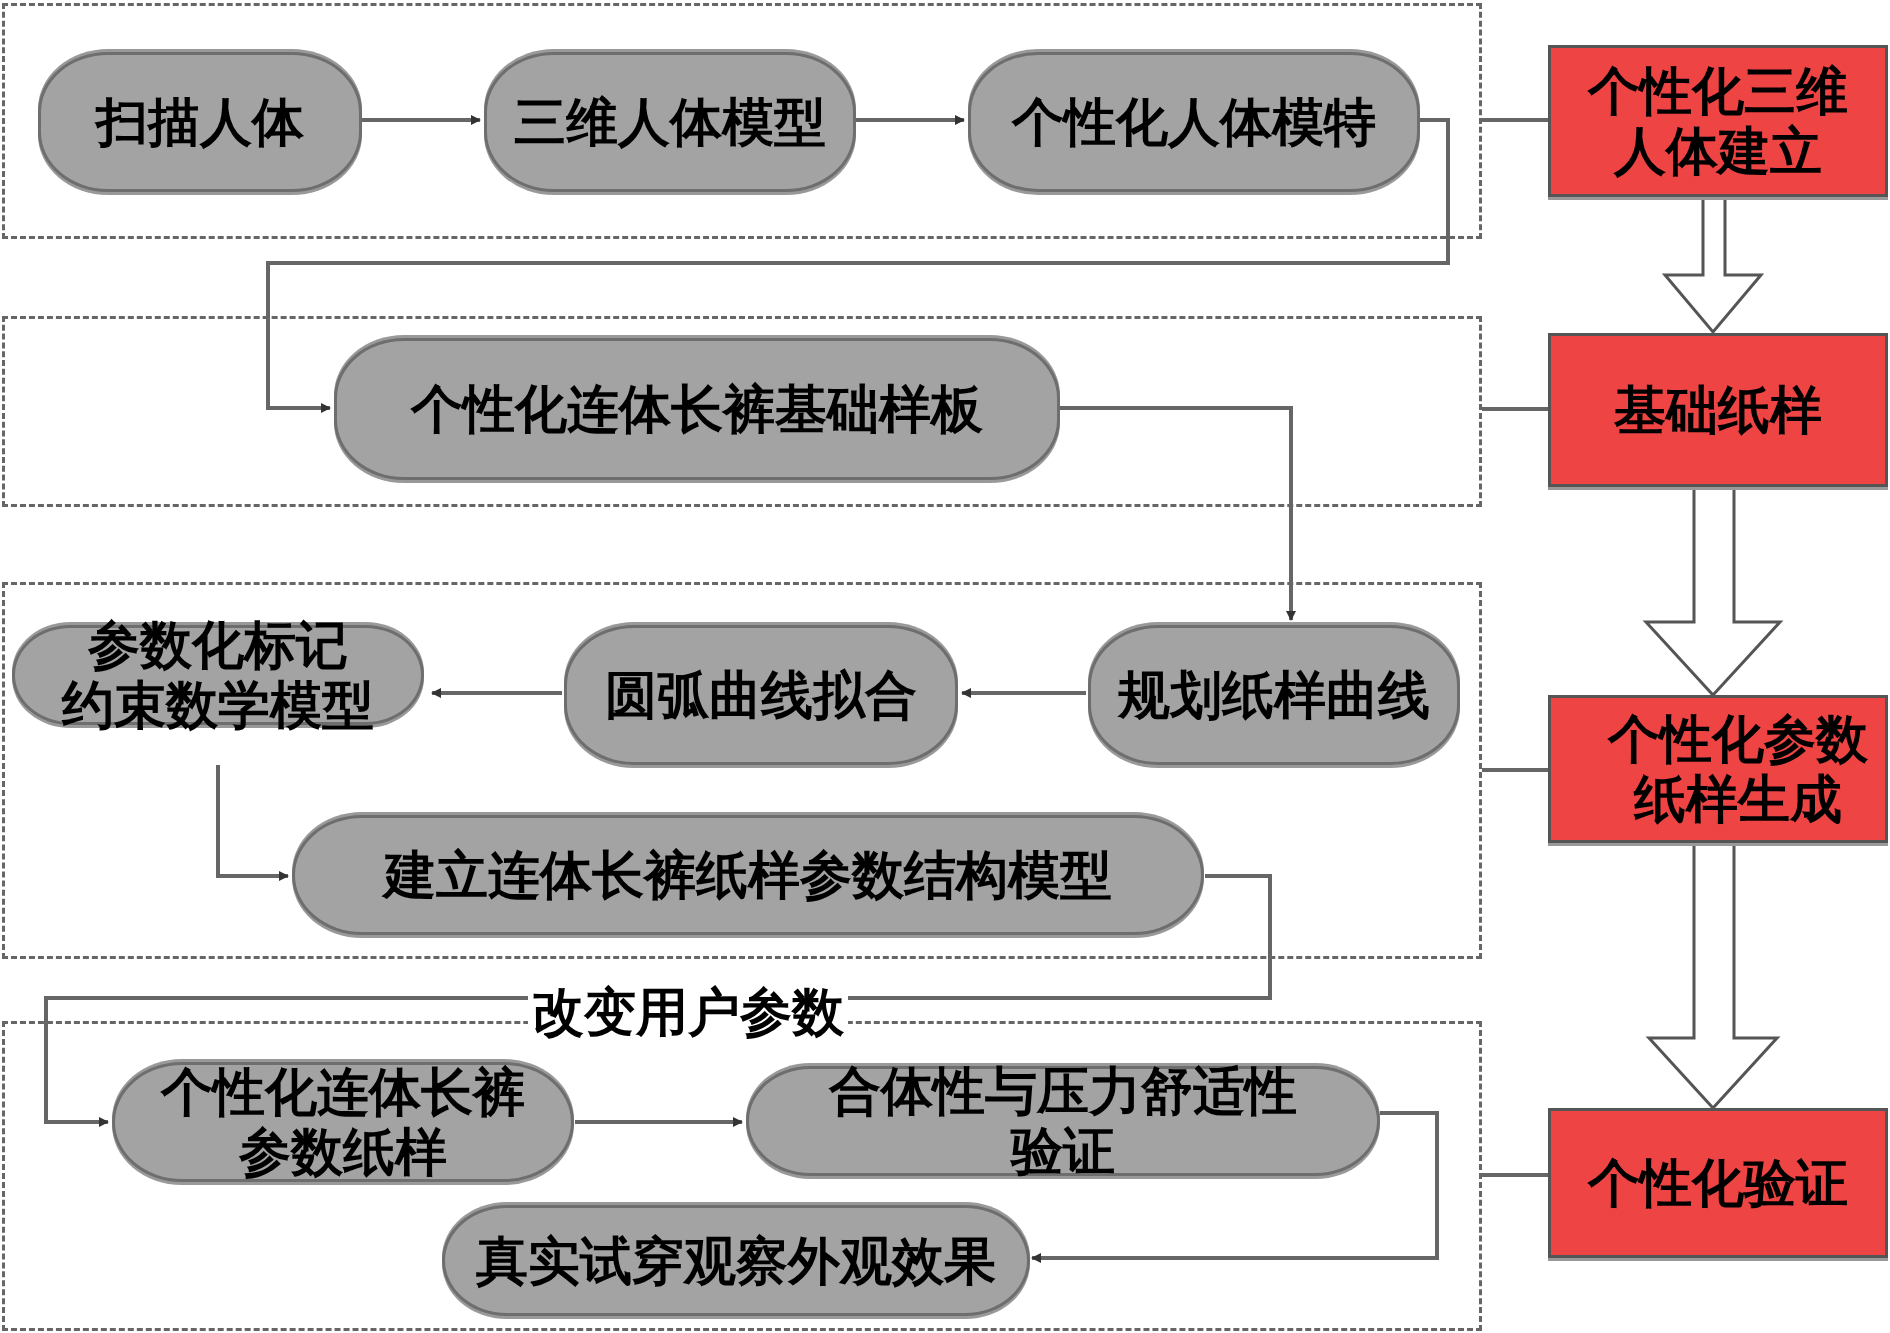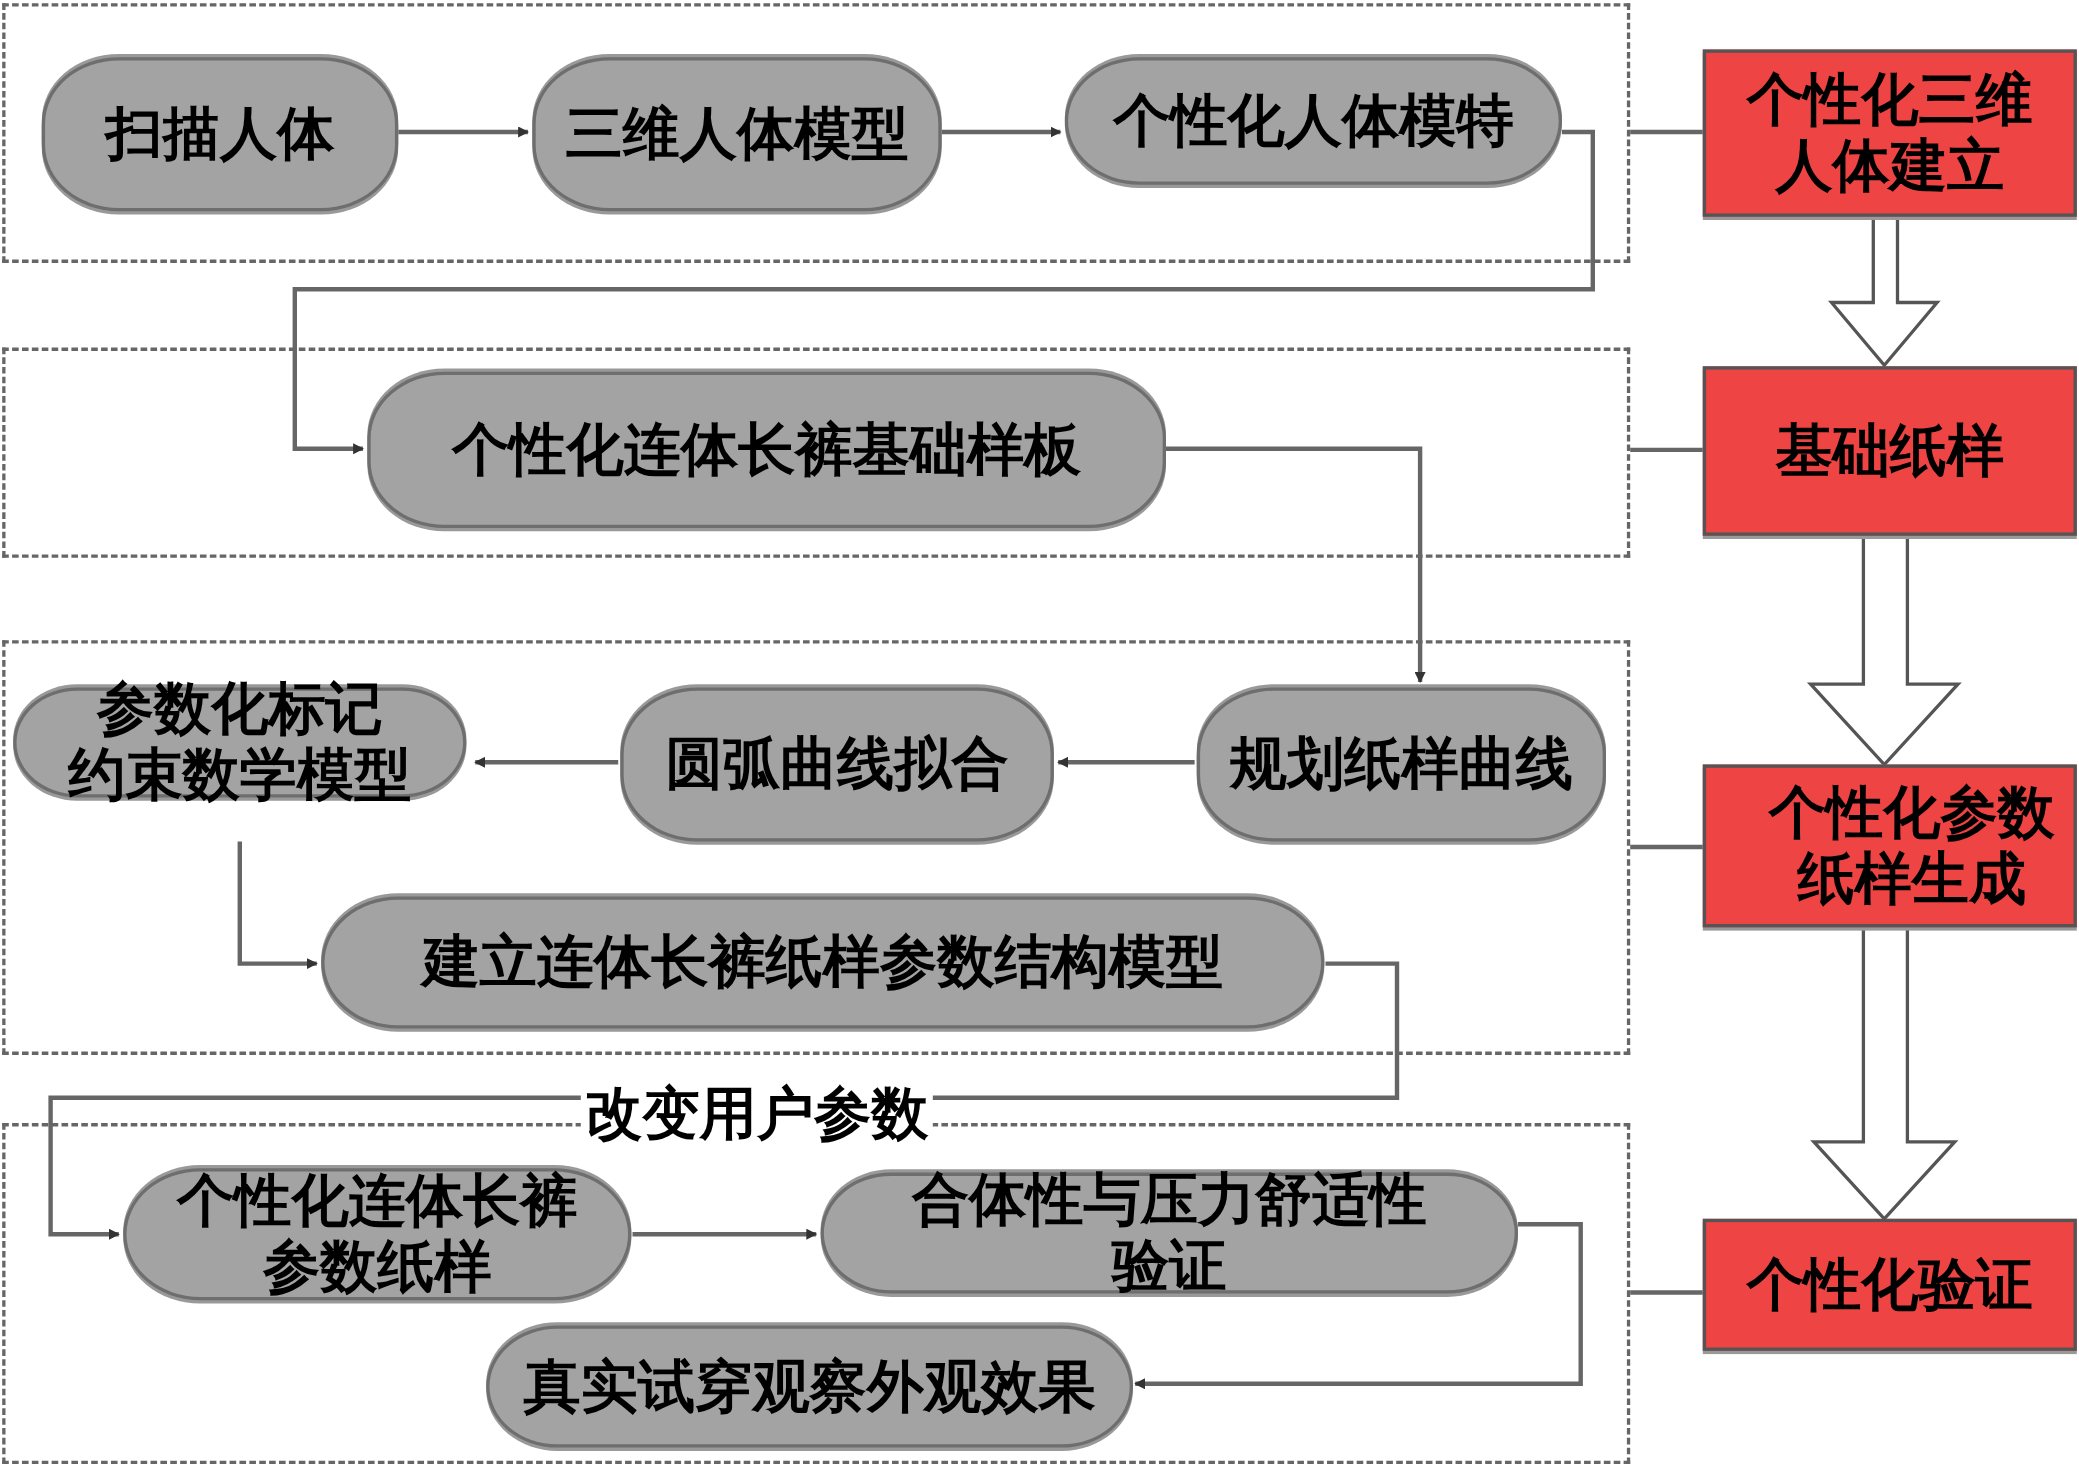--- a/index.html
+++ b/index.html
@@ -52,21 +52,21 @@
 
   <g stroke="#555" stroke-width="3" fill="#fff">
     <path d="M1703,196 L1703,275 L1665,275 L1713,332 L1761,275 L1725,275 L1725,196"></path>
     <path d="M1694,487 L1694,622 L1646,622 L1713,695 L1780,622 L1734,622 L1734,487"></path>
     <path d="M1694,823 L1694,1038 L1649,1038 L1713,1108 L1777,1038 L1734,1038 L1734,823"></path>
   </g>
 </svg>
 
 <div class="node pill" style="left:38px;top:52px;width:324px;height:140px;">扫描人体</div>
 <div class="node pill" style="left:484px;top:52px;width:372px;height:140px;">三维人体模型</div>
-<div class="node pill" style="left:968px;top:52px;width:452px;height:116px;">个性化人体模特</div>
+<div class="node pill" style="left:968px;top:52px;width:452px;height:140px;">个性化人体模特</div>
 
 <div class="node pill" style="left:334px;top:338px;width:726px;height:142px;">个性化连体长裤基础样板</div>
 
 <div class="node pill" style="left:1088px;top:625px;width:372px;height:140px;">规划纸样曲线</div>
 <div class="node pill" style="left:564px;top:625px;width:394px;height:140px;">圆弧曲线拟合</div>
 <div class="node pill" style="left:12px;top:625px;width:412px;height:100px;">参数化标记
 约束数学模型</div>
 <div class="node pill" style="left:292px;top:815px;width:912px;height:120px;">建立连体长裤纸样参数结构模型</div>
 
 <div class="node pill" style="left:112px;top:1062px;width:462px;height:120px;">个性化连体长裤
@@ -75,13 +75,13 @@
 验证</div>
 <div class="node pill" style="left:442px;top:1205px;width:588px;height:111px;">真实试穿观察外观效果</div>
 
 <div class="label" style="left:528px;top:978px;">改变用户参数</div>
 
 <div class="stage" style="left:1548px;top:45px;width:340px;height:152px;">个性化三维
 人体建立</div>
 <div class="stage" style="left:1548px;top:333px;width:340px;height:154px;">基础纸样</div>
 <div class="stage" style="left:1548px;top:695px;width:340px;height:148px;padding-left:40px;">个性化参数
 纸样生成</div>
-<div class="stage" style="left:1548px;top:1108px;width:340px;height:120px;">个性化验证</div>
+<div class="stage" style="left:1548px;top:1108px;width:340px;height:150px;">个性化验证</div>
 
 </body></html>

